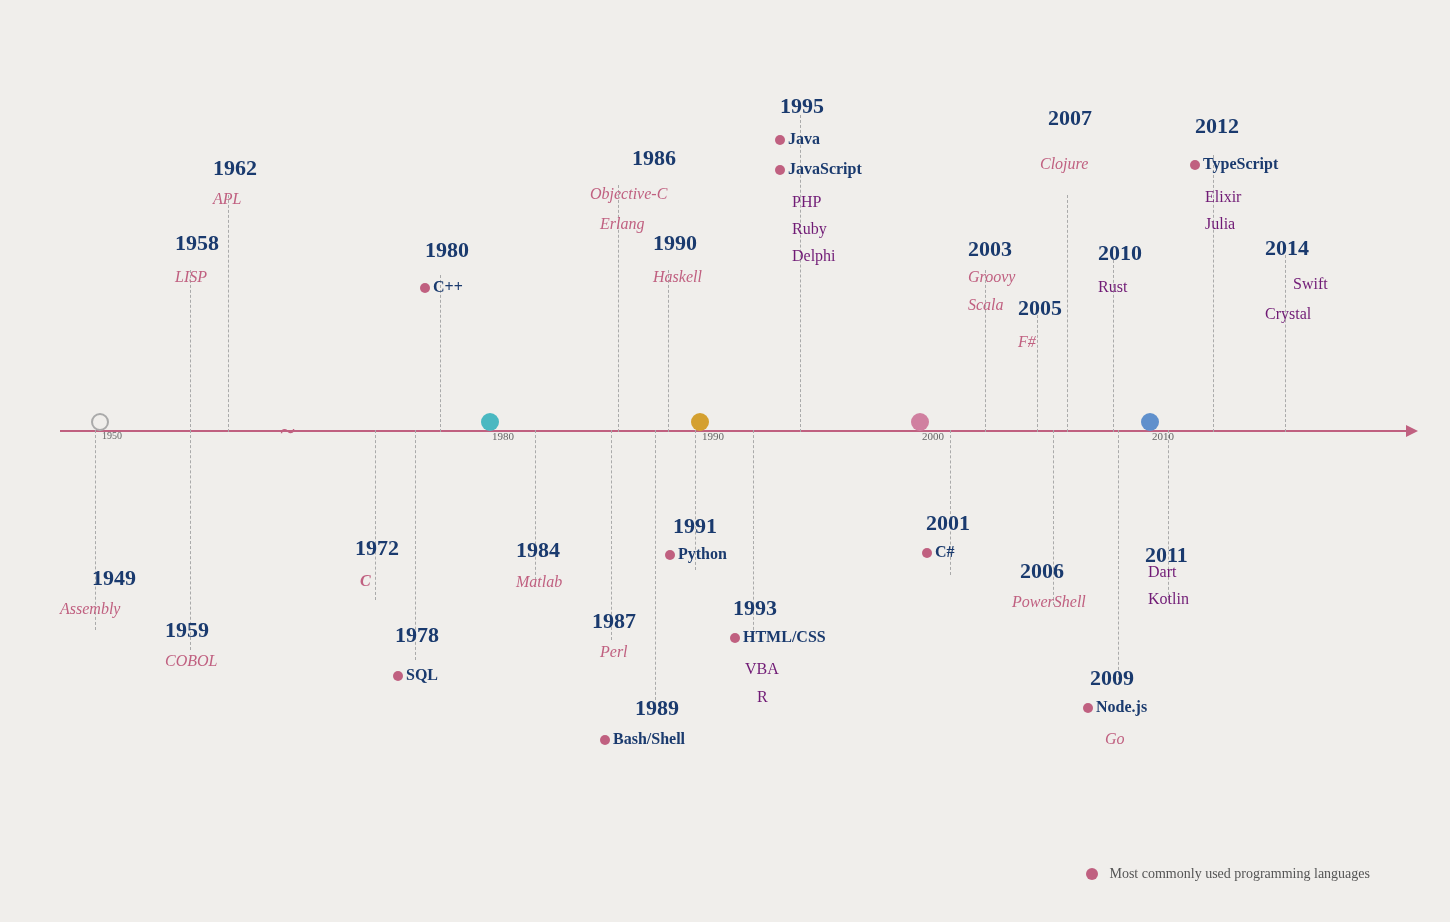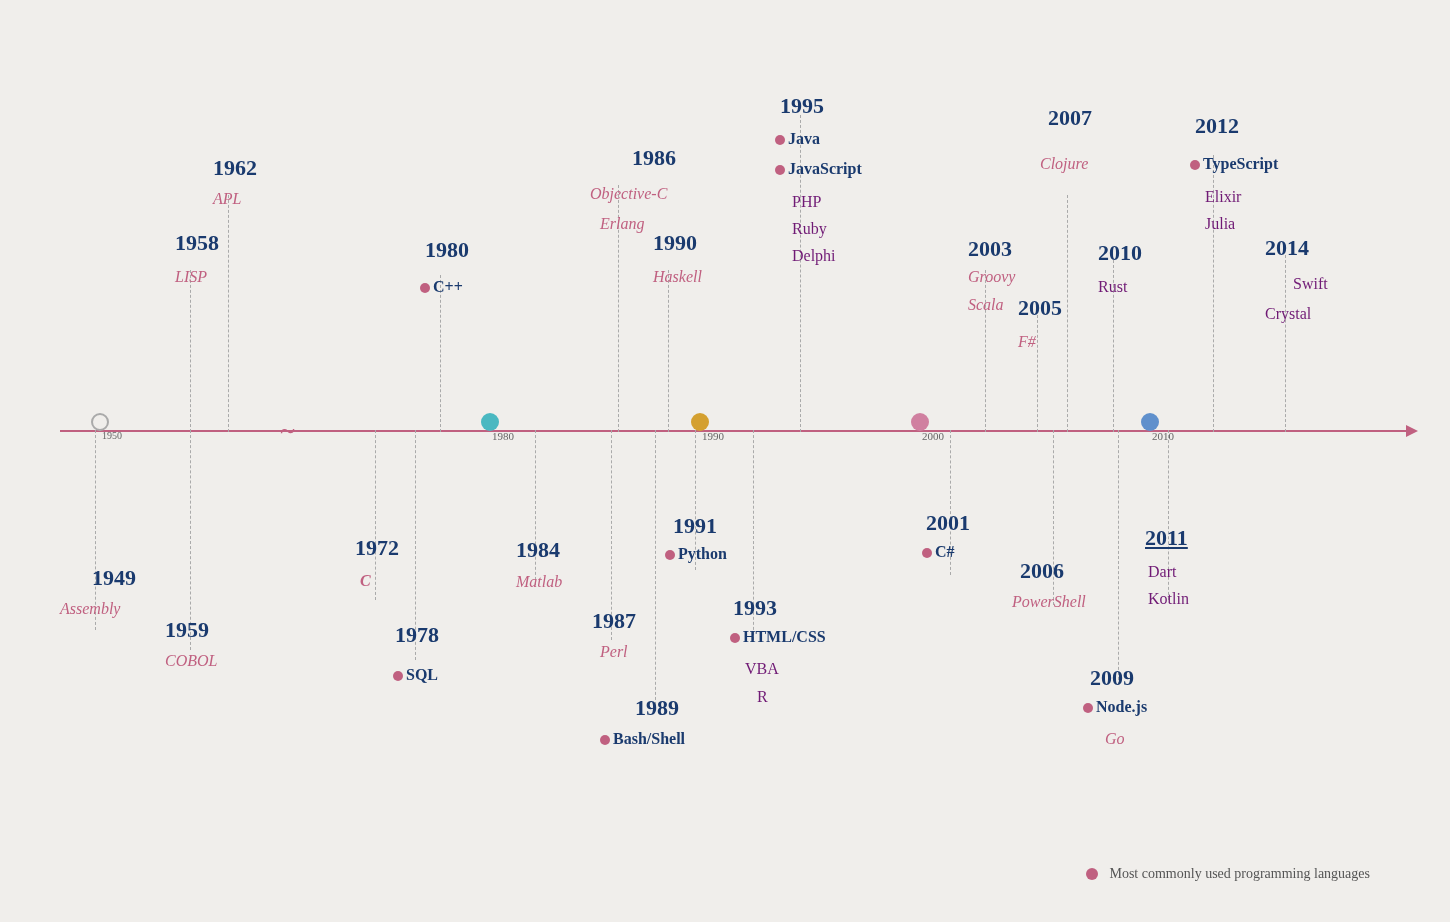--- a/index.html
+++ b/index.html
@@ -250,21 +250,21 @@
   <div class="lang-label lang-italic" style="top:593px;left:1012px;">PowerShell</div>
 
   <div class="vline" style="left:1118px;top:430px;height:255px;"></div>
   <div class="year-heading" style="top:665px;left:1090px;">2009</div>
   <div class="lang-label lang-bold" style="top:698px;left:1083px;">
     <span class="lang-dot"></span>Node.js
   </div>
   <div class="lang-label lang-italic" style="top:730px;left:1105px;">Go</div>
 
   <div class="vline" style="left:1168px;top:430px;height:170px;"></div>
-  <div class="year-heading" style="top:525px;left:1145px;text-decoration:underline;">2011</div>
+  <div class="year-heading" style="top:542px;left:1145px;">2011</div>
   <div class="lang-label lang-normal" style="top:563px;left:1148px;">Dart</div>
   <div class="lang-label lang-normal" style="top:590px;left:1148px;">Kotlin</div>
 
   <div class="legend">
     <span class="lang-dot" style="width:12px;height:12px;"></span>
     <span>Most commonly used programming languages</span>
   </div>
 
 </div>
 

